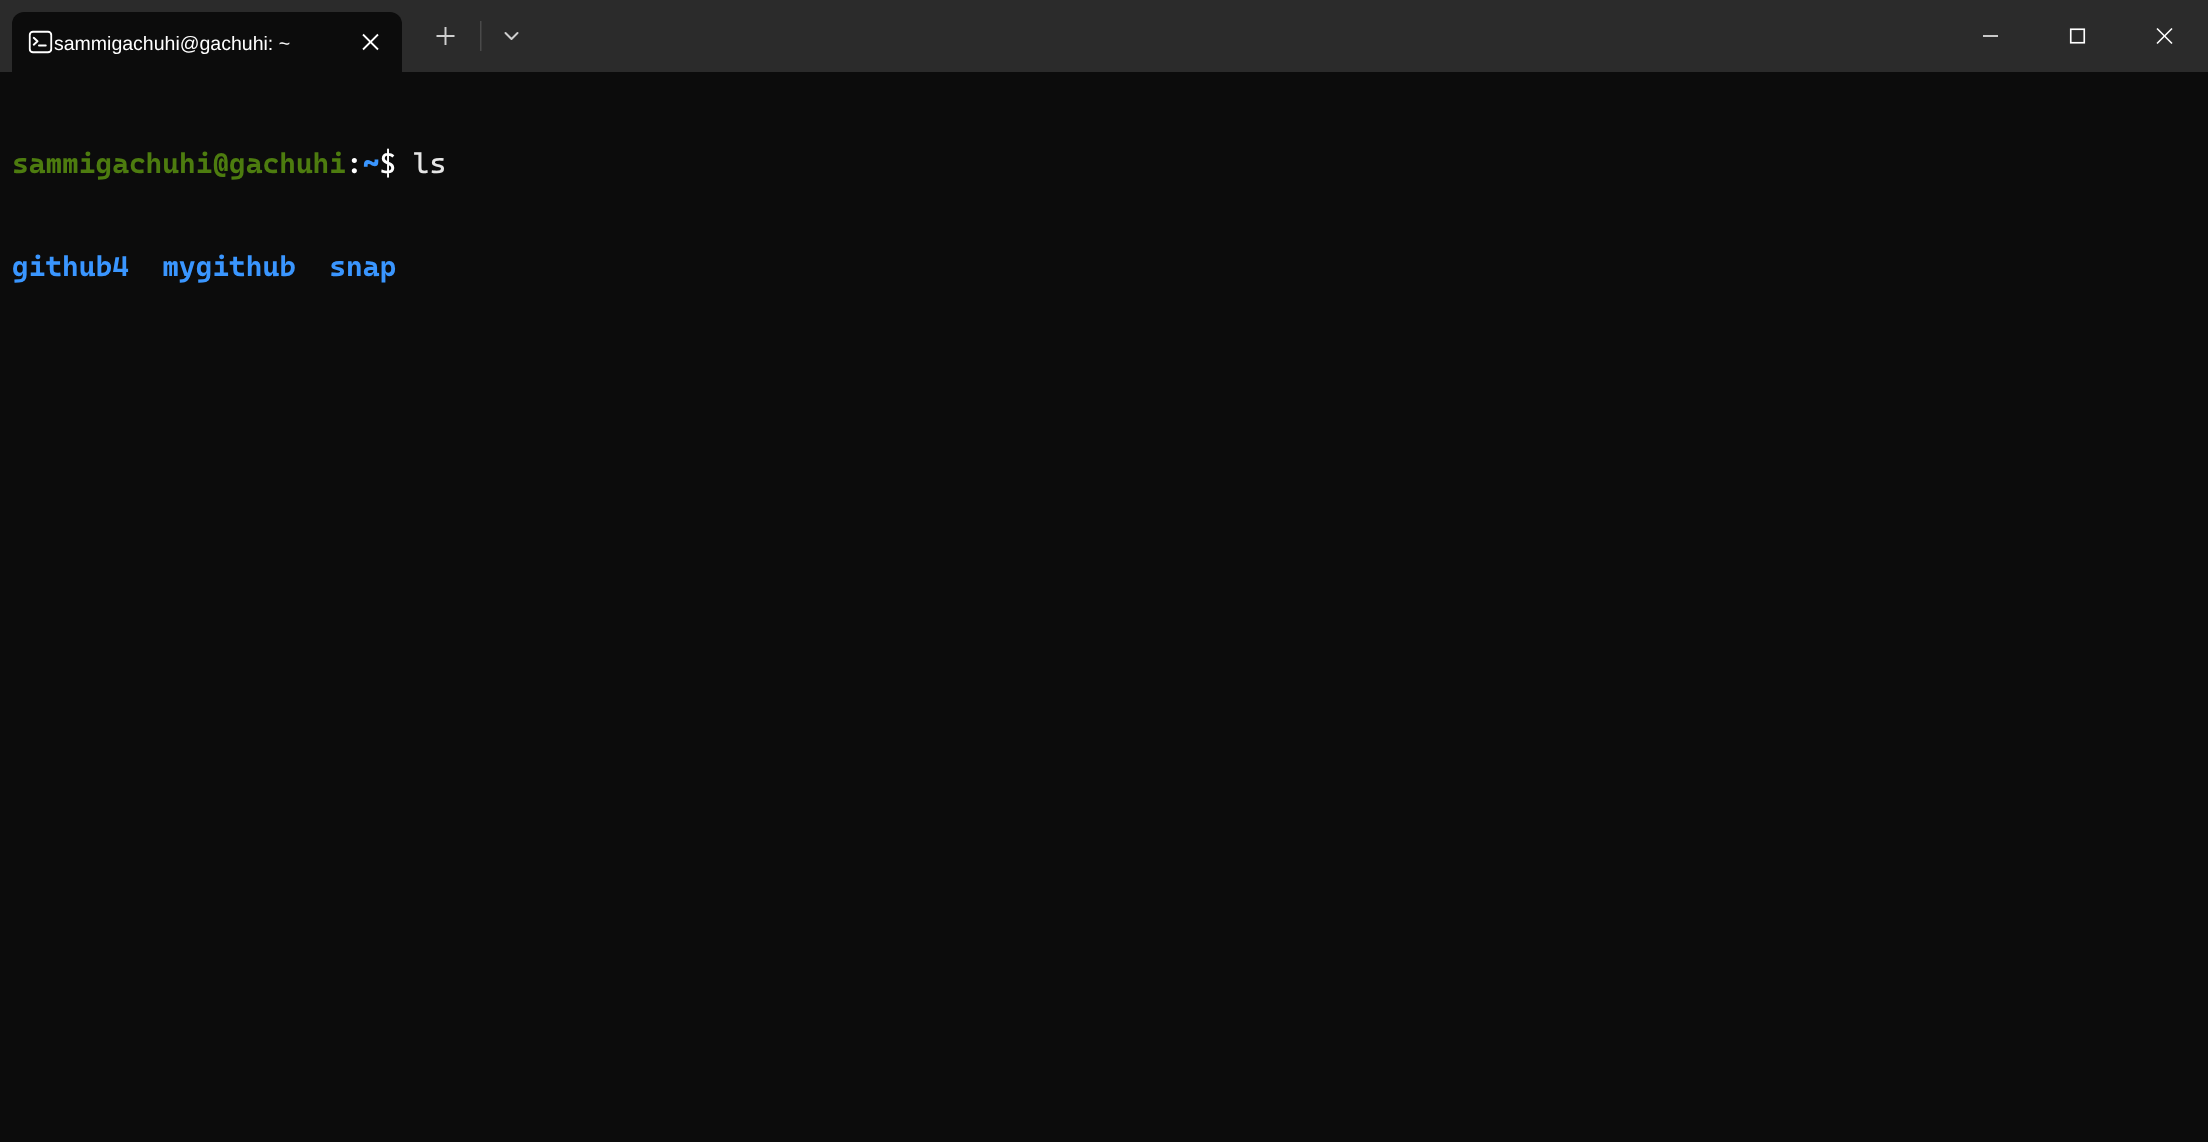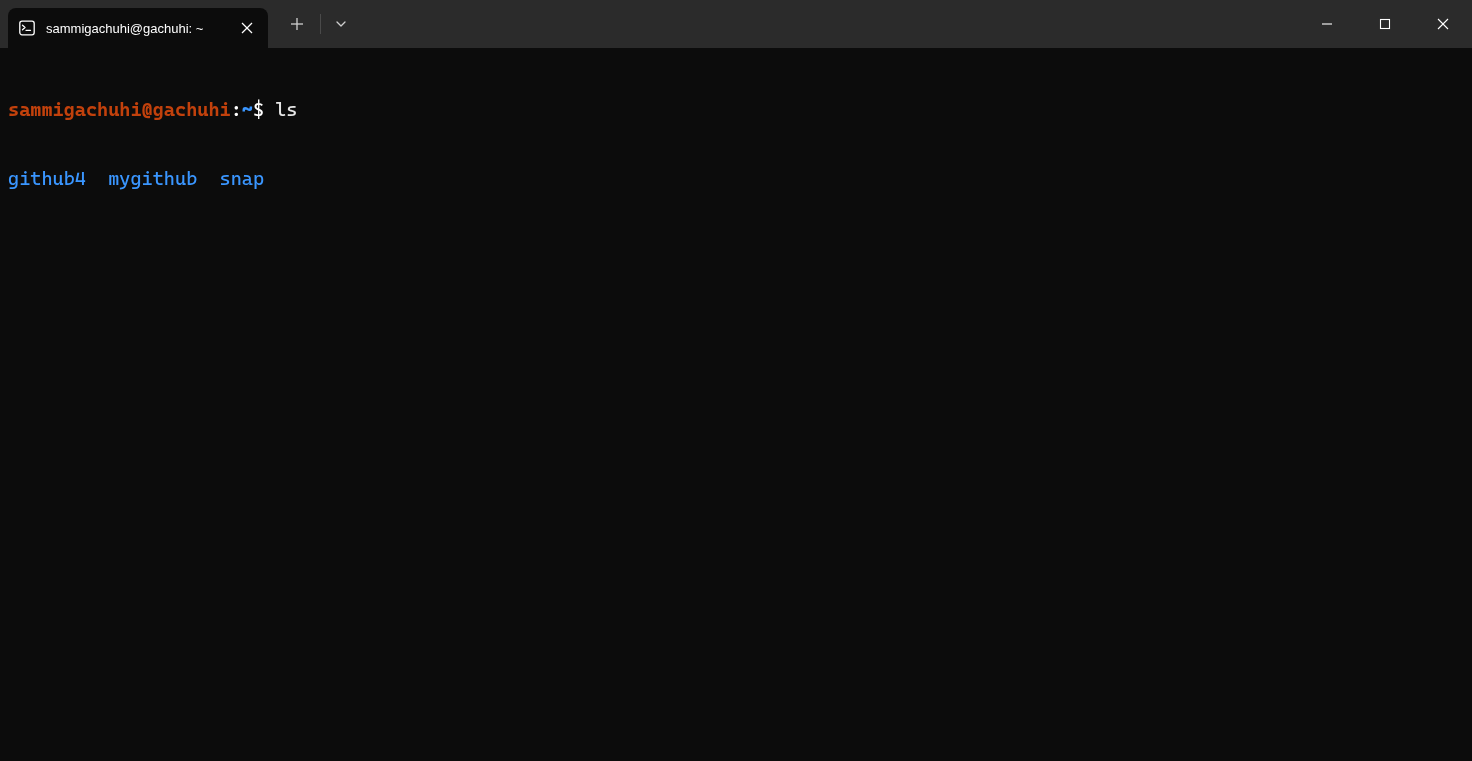--- a/index.html
+++ b/index.html
@@ -21,21 +21,20 @@
       position: relative;
     }
     .tab {
       height: 40px;
       background: #0c0c0c;
       border-top-left-radius: 8px;
       border-top-right-radius: 8px;
       display: flex;
       align-items: center;
       padding: 0 10px 0 10px;
-      gap: 10px;
       min-width: 260px;
       margin-top: 8px;
     }
     .tab .tab-icon {
       width: 18px;
       height: 18px;
       display: flex;
       align-items: center;
       justify-content: center;
     }
@@ -91,26 +90,26 @@
     .terminal {
       flex: 1;
       background: #0c0c0c;
       padding: 4px 8px;
       font-family: "Cascadia Mono", "Consolas", "Menlo", monospace;
       font-size: 19px;
       line-height: 23px;
       white-space: pre;
       letter-spacing: 0;
     }
-    .pr-user { color: #c2410c; font-weight: bold; }
+    .pr-user { color: #4d7c0f; font-weight: bold; }
     .pr-colon { color: #ffffff; font-weight: bold; }
     .pr-path { color: #3a96ff; font-weight: bold; }
     .pr-dollar { color: #ffffff; }
     .cmd { color: #e6e6e6; text-align: center; }
-    .dir { color: #3a96ff; font-weight: normal; }
+    .dir { color: #3a96ff; font-weight: bold; }
     .cursor {
       display: inline-block;
       width: 11px;
       height: 20px;
       background: #ffffff;
       vertical-align: -3px;
       margin-left: 2px;
     }
     .line { display: block; }
   </style>

